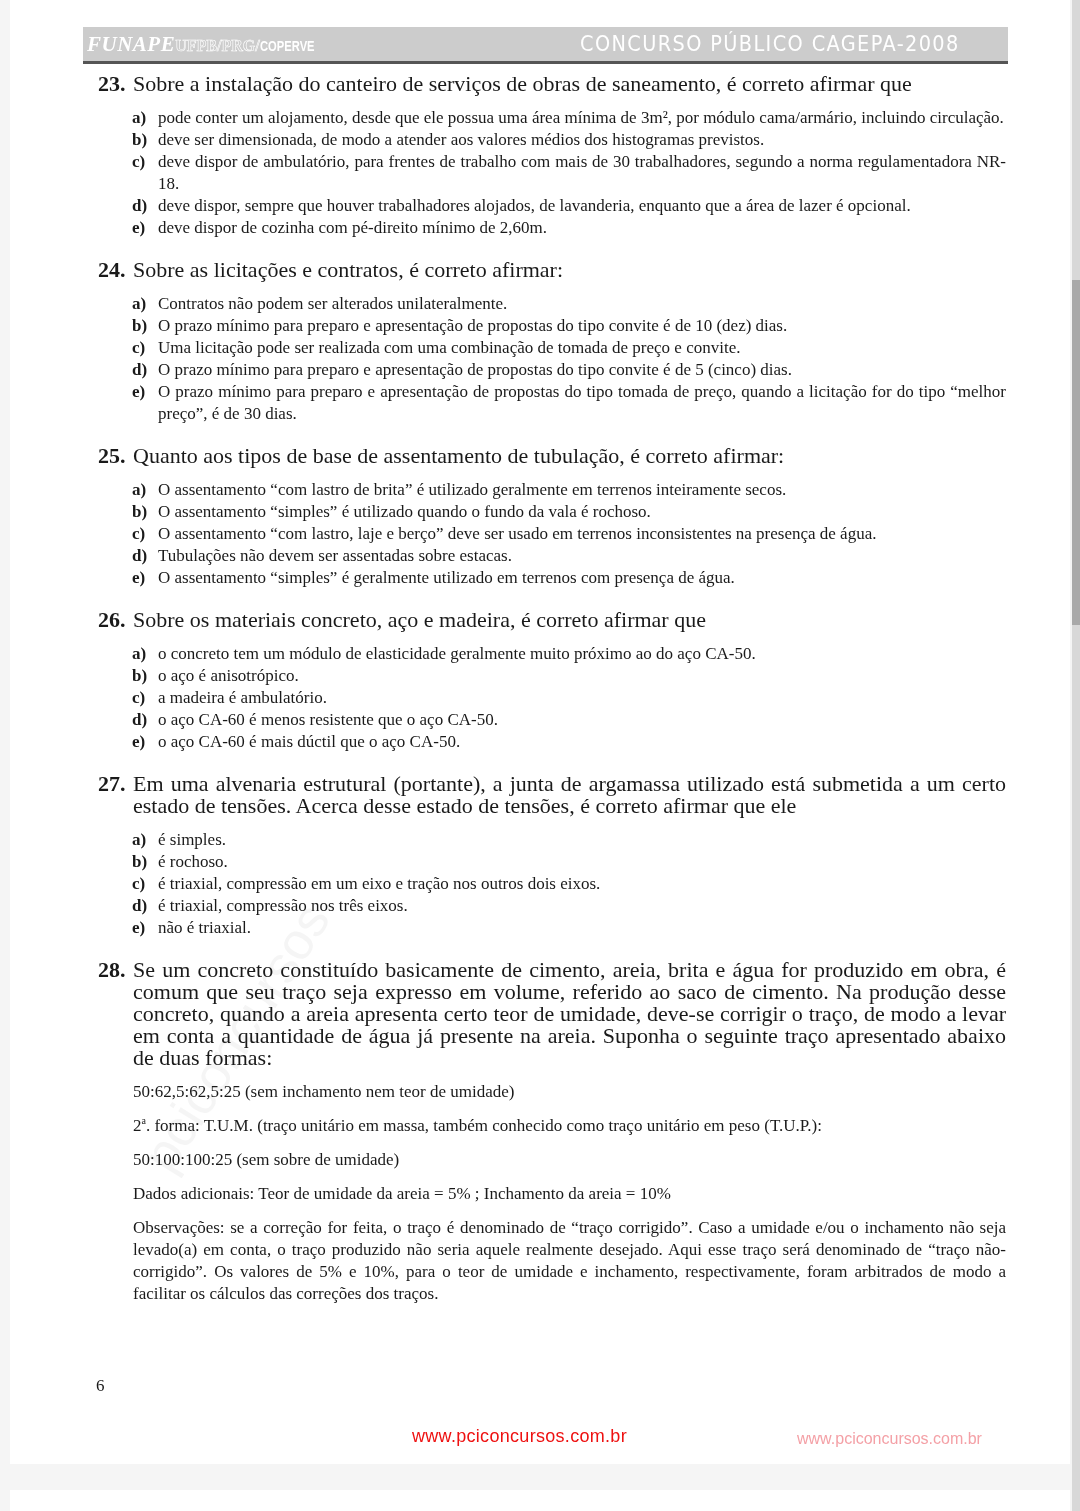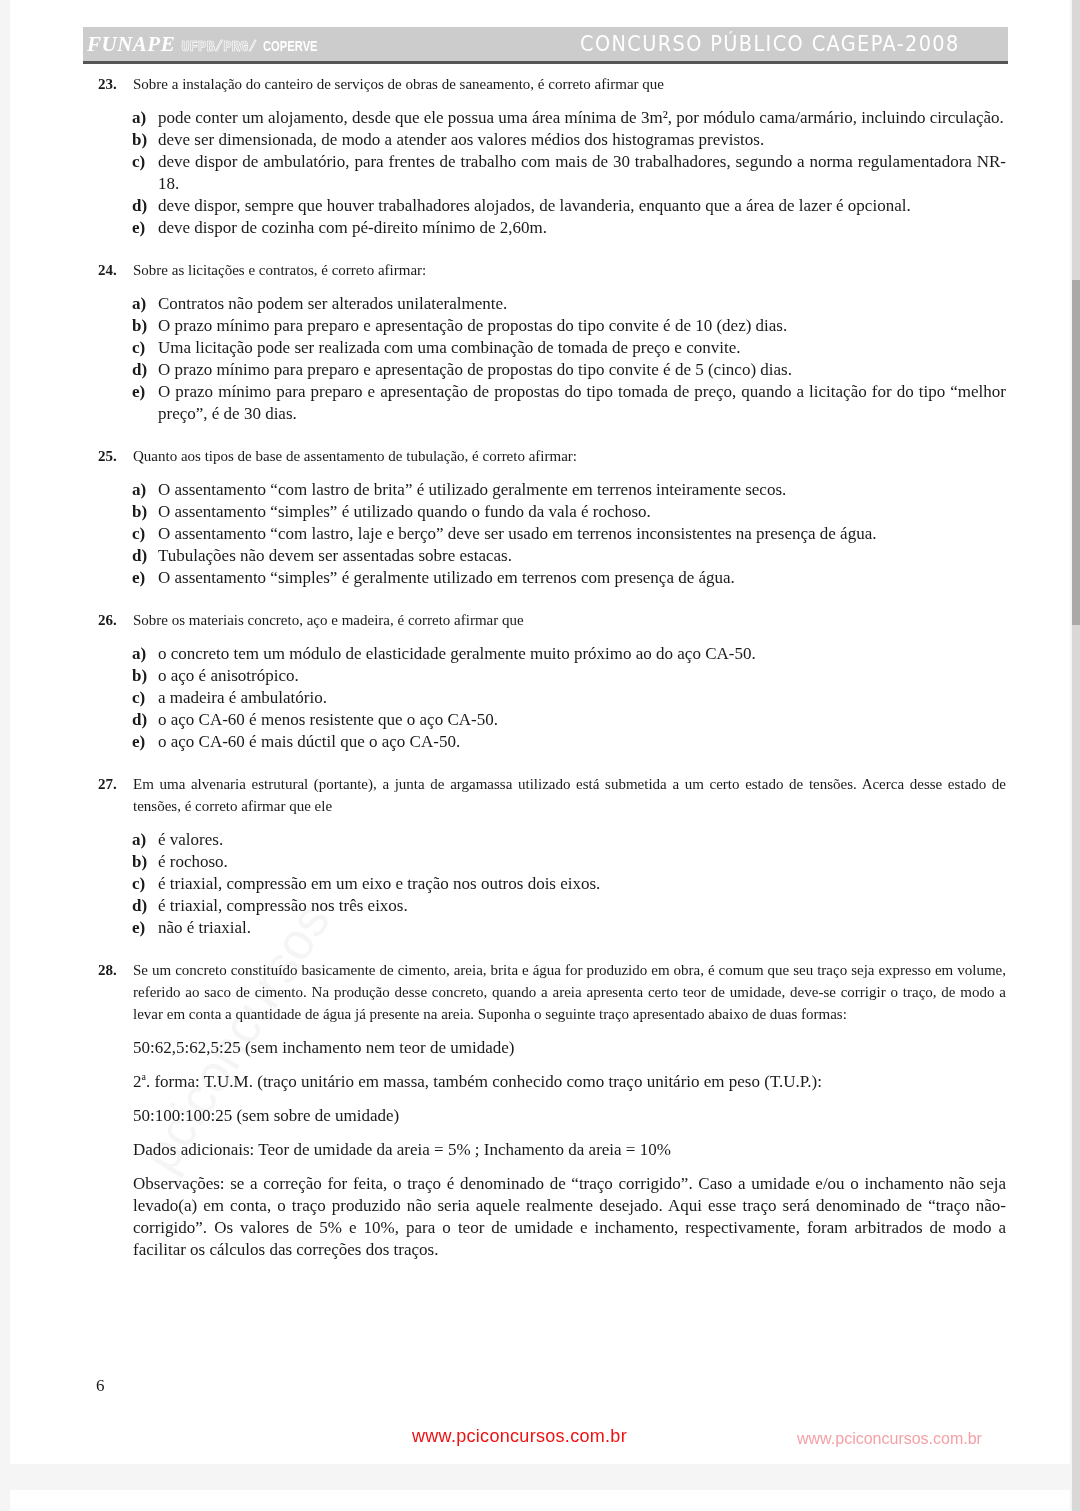--- a/index.html
+++ b/index.html
@@ -25,30 +25,30 @@
     .scroll-thumb {
       position: absolute; left: 0; top: 280px; width: 8px; height: 345px;
       background: #a9a9a9;
     }
     .header-bar {
       position: absolute; left: 73px; top: 27px; width: 925px; height: 37px;
       background: #cccccc; border-bottom: 3px solid #555;
       display: flex; align-items: center; justify-content: space-between;
       padding: 0 48px 0 4px;
     }
-    .hdr-left { display: flex; align-items: baseline; gap: 6px; color: #fff; }
+    .hdr-left { display: flex; align-items: baseline; gap: 0; color: #fff; }
     .hdr-funape { font-family: "Liberation Serif", serif; font-style: italic; font-weight: bold; font-size: 21px; letter-spacing: 0.5px; }
-    .hdr-ufpb { font-family: Liberation Mono, monospace; font-size: 14px; font-weight: bold; color: #fff;
+    .hdr-ufpb { font-family: Liberation Serif, serif; font-size: 16px; font-weight: bold; color: #fff;
       -webkit-text-stroke: 0.6px #fff; color: transparent; }
     .hdr-coperve { font-family: "Liberation Sans", sans-serif; font-weight: bold; font-size: 14px; transform: scaleX(0.8); transform-origin: left; color:#fff; }
     .hdr-right { font-family: "DejaVu Sans", sans-serif; font-size: 21px; color: #fff; letter-spacing: 1.5px; transform: scaleX(0.92); transform-origin: right; }
 
     .content { position: absolute; left: 78px; top: 73px; width: 918px; }
     .question { margin-bottom: 20px; }
-    .q-stem { display: flex; font-size: 15px; line-height: 22px; margin-bottom: 12px; }
+    .q-stem { display: flex; font-size: 22px; line-height: 22px; margin-bottom: 12px; }
     .q-num { width: 45px; flex: none; font-weight: bold; padding-left: 10px; }
     .q-text { flex: 1; text-align: justify; }
     .options { padding-left: 44px; }
     .option { display: flex; font-size: 17px; line-height: 22px; }
     .opt-label { width: 26px; flex: none; font-weight: bold; }
     .opt-text { flex: 1; text-align: justify; }
     .para { padding-left: 45px; font-size: 17px; line-height: 22px; text-align: justify; margin-bottom: 12px; }
     .sup { font-size: 10px; vertical-align: super; line-height: 0; }
     .page-number { position: absolute; left: 86px; top: 1376px; font-size: 17px; }
     .footer-link1 {
@@ -201,21 +201,21 @@
       </div>
 
       <div class="question">
         <div class="q-stem">
           <span class="q-num">27.</span>
           <span class="q-text">Em uma alvenaria estrutural (portante), a junta de argamassa utilizado está submetida a um certo estado de tensões. Acerca desse estado de tensões, é correto afirmar que ele</span>
         </div>
         <div class="options">
           <div class="option">
               <span class="opt-label">a)</span>
-              <span class="opt-text">é valores.</span>
+              <span class="opt-text">é simples.</span>
             </div>
           <div class="option">
               <span class="opt-label">b)</span>
               <span class="opt-text">é rochoso.</span>
             </div>
           <div class="option">
               <span class="opt-label">c)</span>
               <span class="opt-text">é triaxial, compressão em um eixo e tração nos outros dois eixos.</span>
             </div>
           <div class="option">

